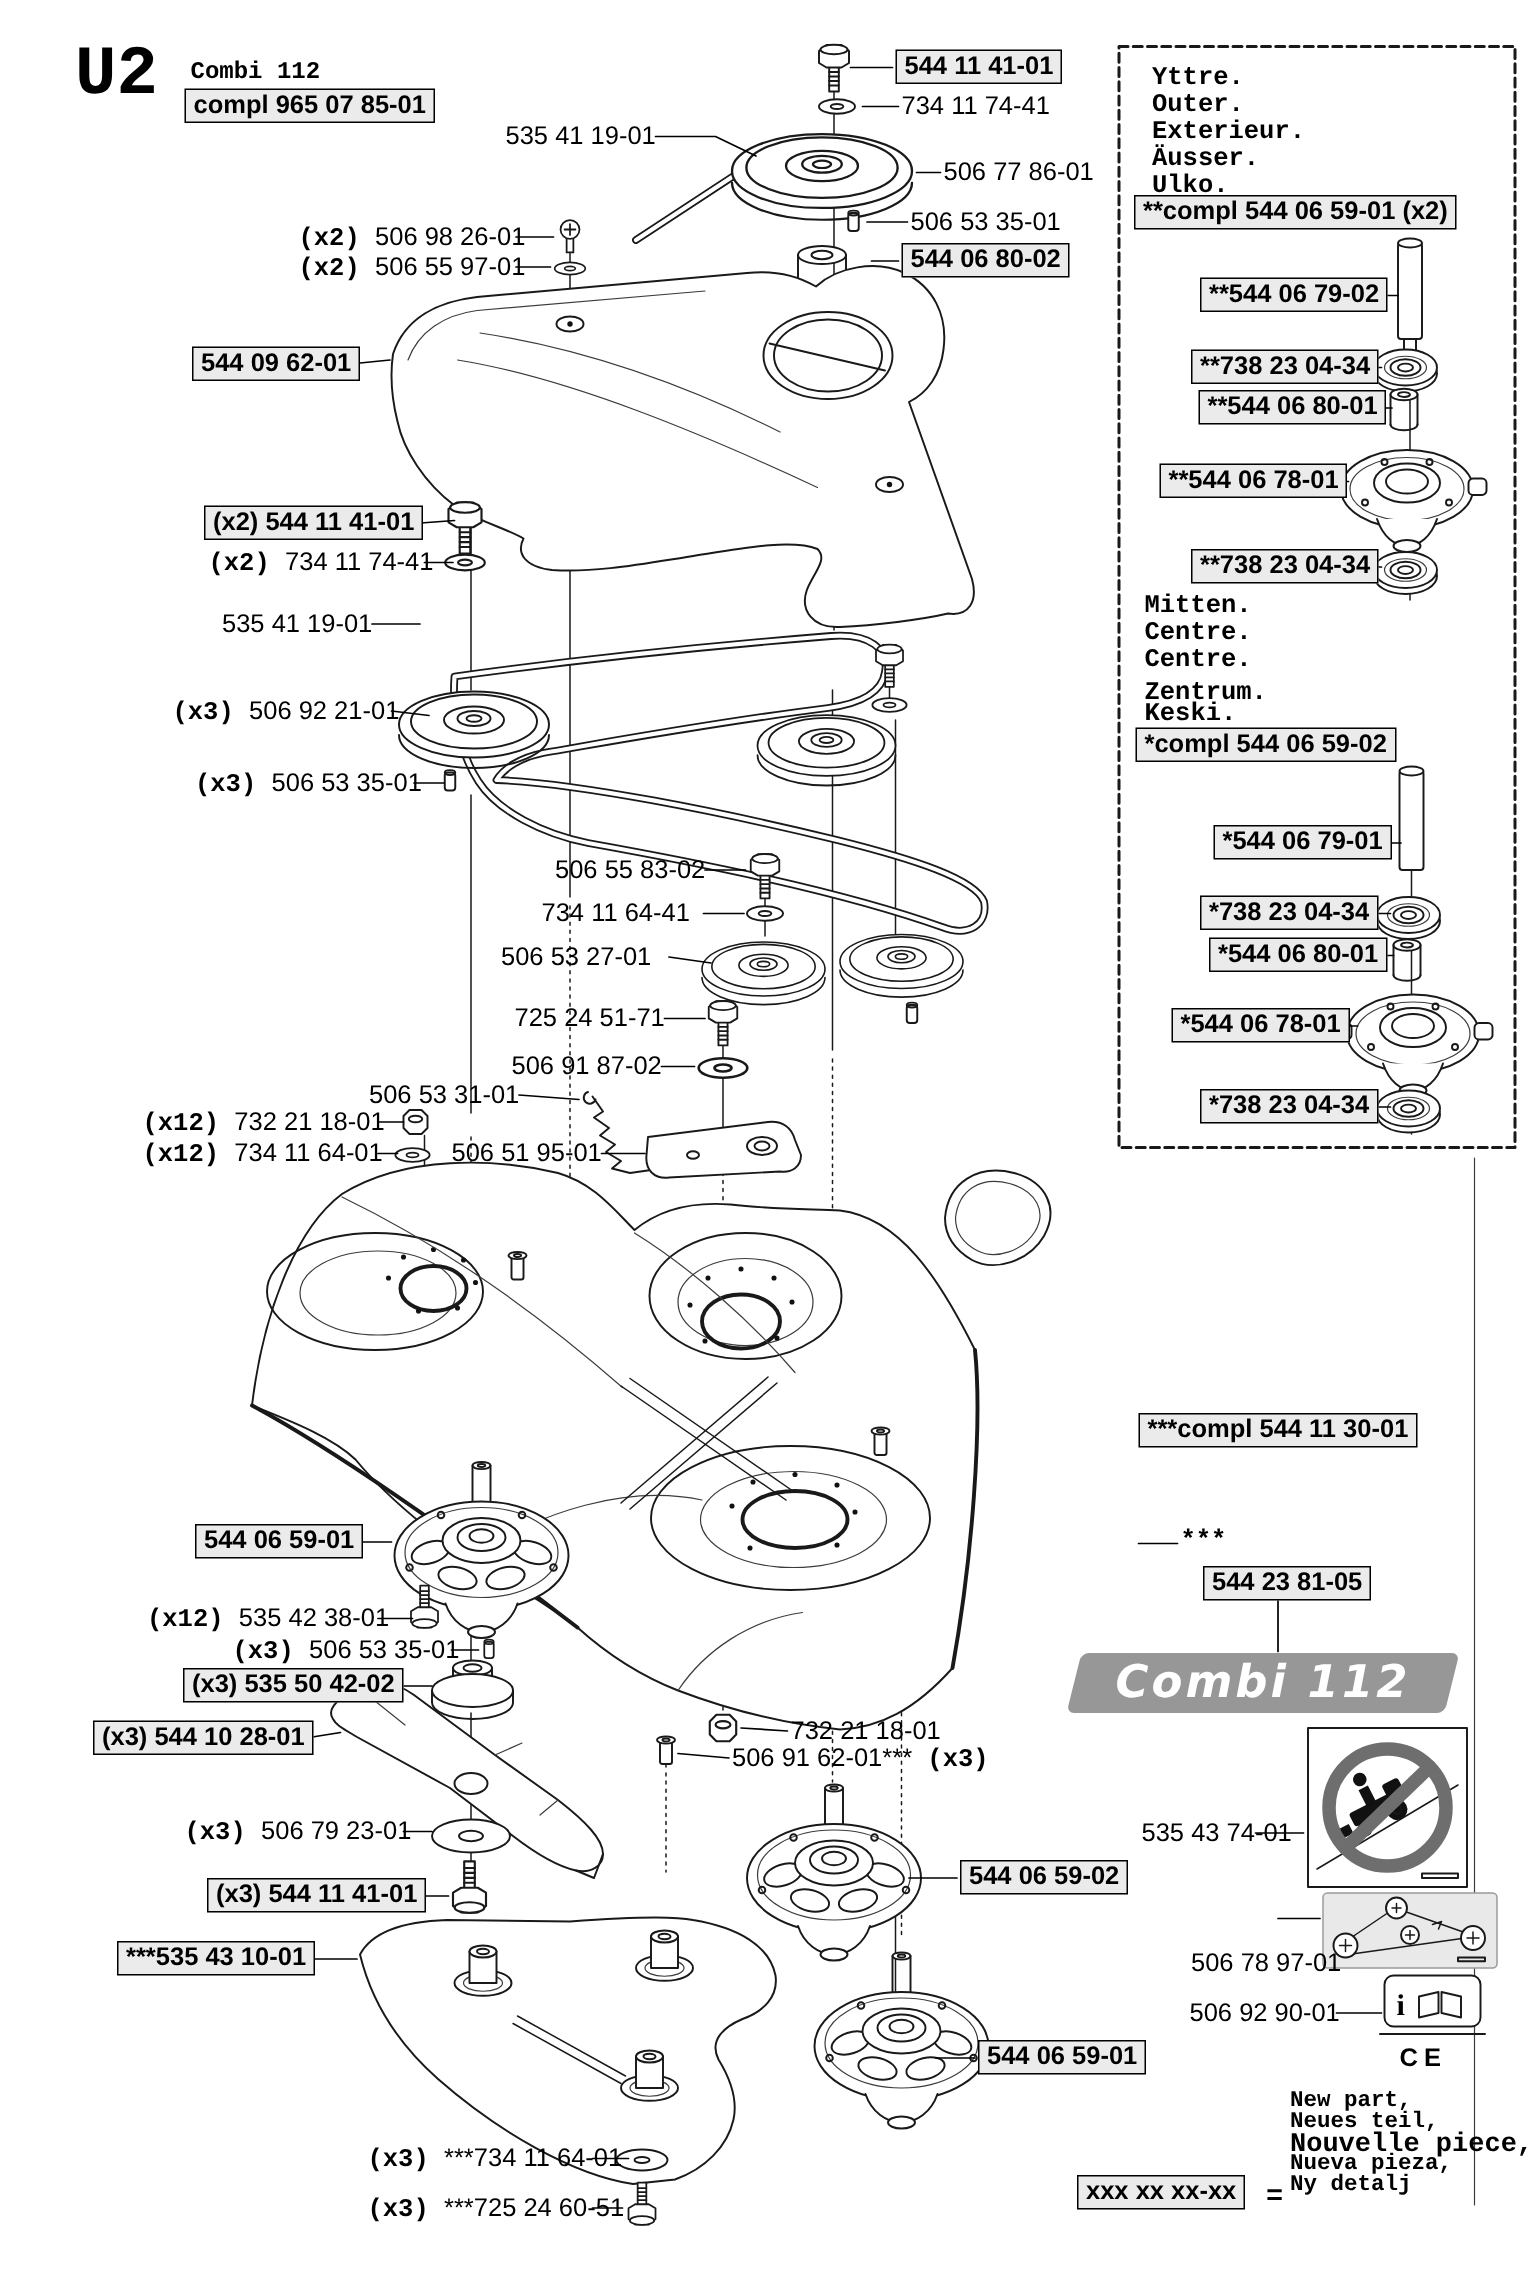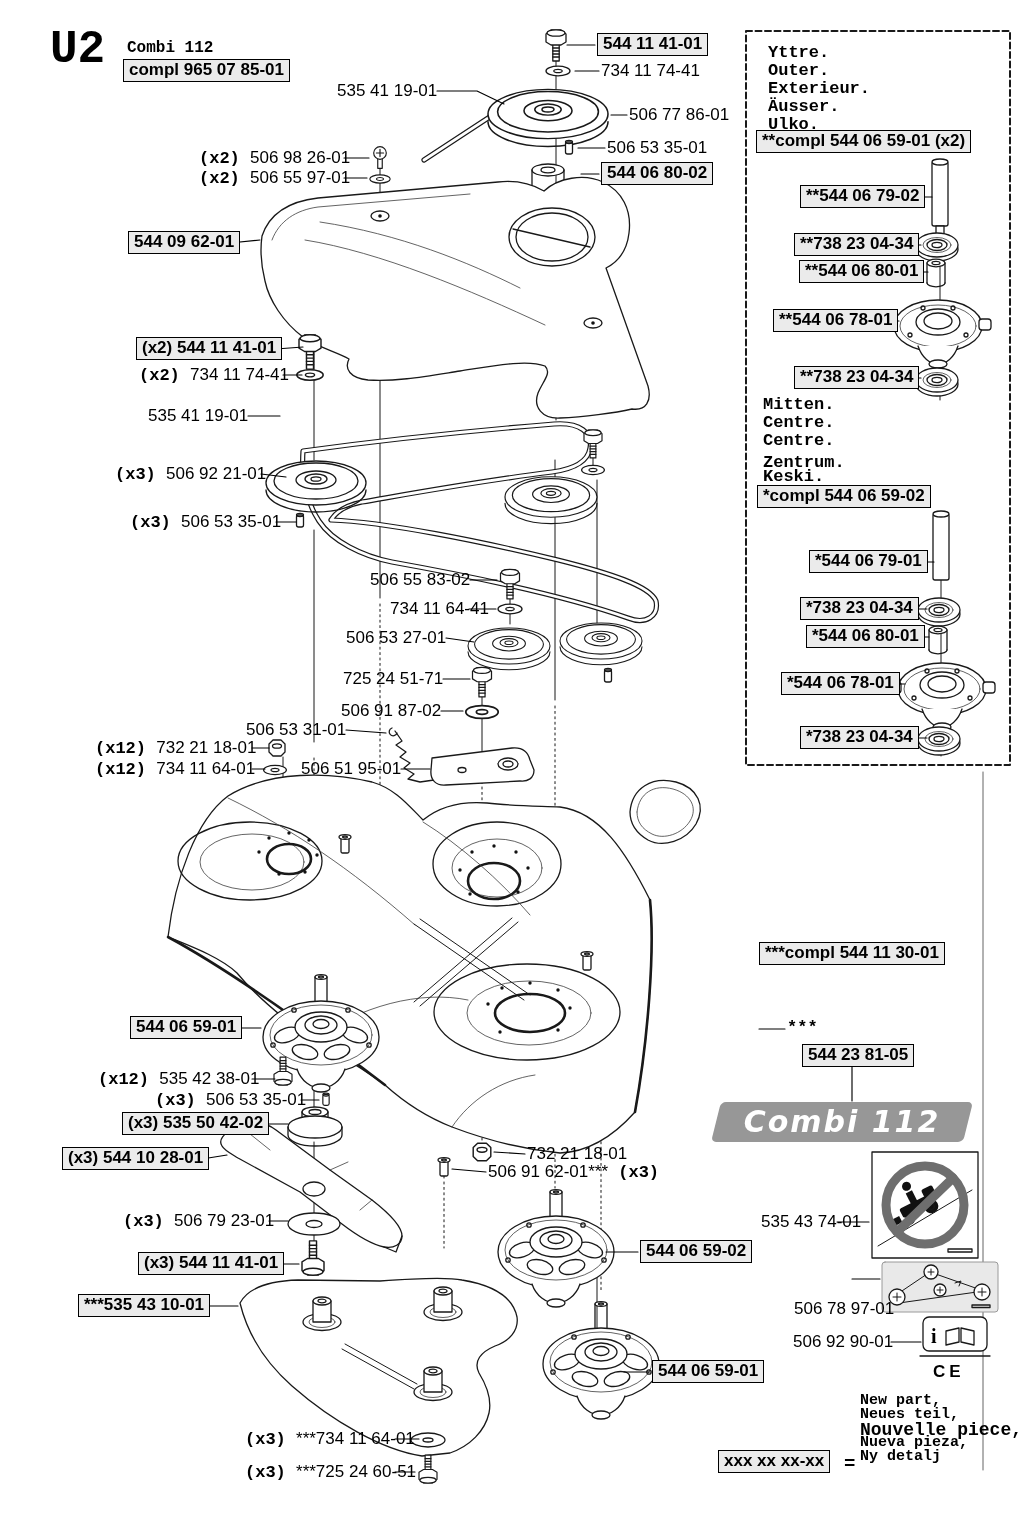--- a/index.html
+++ b/index.html
@@ -439,22 +439,22 @@
       <div class="lbl boxed" style="left: 601px; top: 162px;">544 06 80-02</div>
       <div class="lbl" style="left: 199px; top: 149px;"><span class="bold">(x2) </span>506 98 26-01</div>
       <div class="lbl" style="left: 199px; top: 169px;"><span class="bold">(x2) </span>506 55 97-01</div>
       <div class="lbl boxed" style="left: 128px; top: 231px;">544 09 62-01</div>
       <div class="lbl boxed" style="left: 136px; top: 337px;">(x2) 544 11 41-01</div>
       <div class="lbl" style="left: 139px; top: 366px;"><span class="bold">(x2) </span>734 11 74-41</div>
       <div class="lbl" style="left: 148px; top: 407px;">535 41 19-01</div>
       <div class="lbl" style="left: 115px; top: 465px;"><span class="bold">(x3) </span>506 92 21-01</div>
       <div class="lbl" style="left: 130px; top: 513px;"><span class="bold">(x3) </span>506 53 35-01</div>
       <div class="lbl" style="left: 370px; top: 571px;">506 55 83-02</div>
-      <div class="lbl" style="left: 390px; top: 600px;">734 11 64-41</div>
-      <div class="lbl" style="left: 346px; top: 629px;">506 53 27-01</div>
+      <div class="lbl" style="left: 361px; top: 600px;">734 11 64-41</div>
+      <div class="lbl" style="left: 334px; top: 629px;">506 53 27-01</div>
       <div class="lbl" style="left: 343px; top: 670px;">725 24 51-71</div>
       <div class="lbl" style="left: 341px; top: 702px;">506 91 87-02</div>
       <div class="lbl" style="left: 246px; top: 721px;">506 53 31-01</div>
       <div class="lbl" style="left: 95px; top: 739px;"><span class="bold">(x12) </span>732 21 18-01</div>
       <div class="lbl" style="left: 95px; top: 760px;"><span class="bold">(x12) </span>734 11 64-01</div>
       <div class="lbl" style="left: 301px; top: 760px;">506 51 95-01</div>
       <div class="lbl boxed" style="left: 759px; top: 942px;">***compl 544 11 30-01</div>
       <div class="lbl bold" style="left: 787px; top: 1019px;">***</div>
       <div class="lbl boxed" style="left: 802px; top: 1044px;">544 23 81-05</div>
       <div class="lbl boxed" style="left: 130px; top: 1016px;">544 06 59-01</div>

